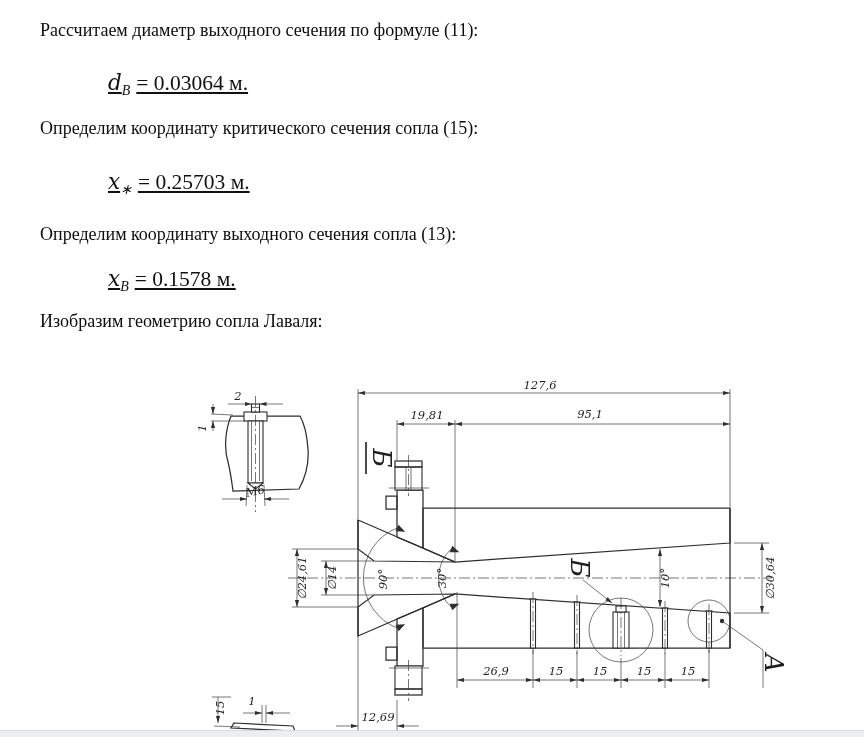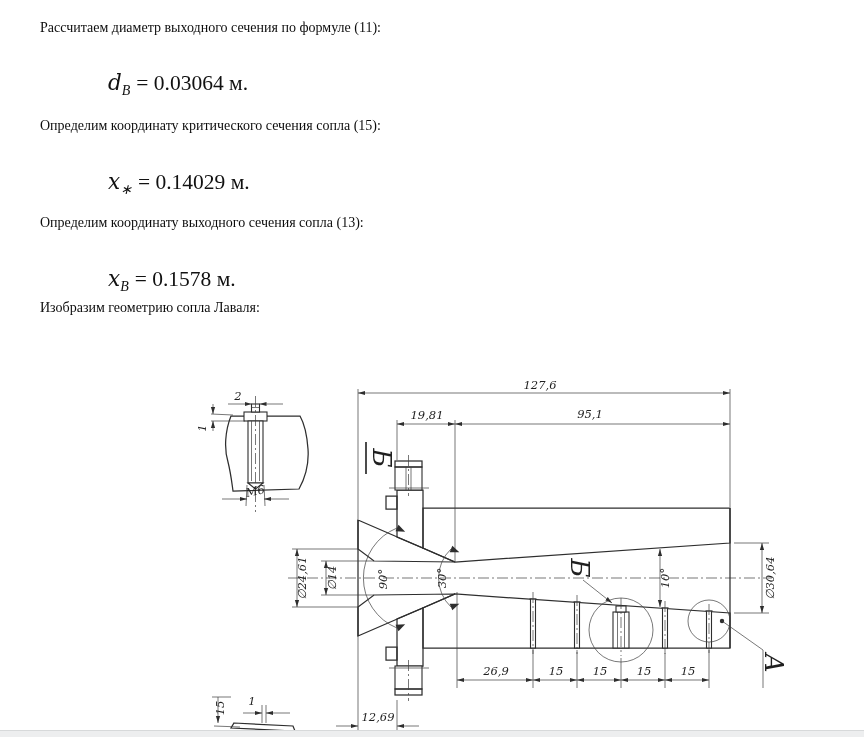--- a/index.html
+++ b/index.html
@@ -1,44 +1,44 @@
 <!DOCTYPE html>
 <html><head>
 <meta charset="utf-8">
 <style>
   html,body{margin:0;padding:0;background:#fff;}
   body{width:864px;height:737px;position:relative;overflow:hidden;
        font-family:"Liberation Serif", serif;color:#111;}
   .page-text{position:absolute;left:0;top:0;width:864px;z-index:2;}
-  .para{position:absolute;left:40px;font-size:14px;color:#0d0d0d;white-space:nowrap;}
-  .formula{position:absolute;left:108px;font-size:21.5px;white-space:nowrap;}
+  .para{position:absolute;left:40px;font-size:18px;color:#0d0d0d;white-space:nowrap;}
+  .formula{position:absolute;left:108px;font-size:21.5px;white-space:nowrap;text-decoration:underline;}
   .formula .var{font-style:italic;font-family:"DejaVu Serif",serif;}
   .formula sub{font-style:italic;font-size:14px;}
   .formula .rest{margin-left:6px;}
   svg{position:absolute;left:0;top:0;z-index:1;}
   svg text{font-family:"DejaVu Serif",serif;font-style:italic;fill:#1f1f1f;}
   .dimtxt{font-size:11.5px;}
   .biglbl{font-size:26px;}
   .outline{fill:none;stroke:#2e2e2e;stroke-width:1.25;}
   .thin{stroke:#3d3d3d;stroke-width:0.7;fill:none;}
   .dashdot{stroke:#3d3d3d;stroke-width:0.7;fill:none;stroke-dasharray:11 3 2 3;}
   .whitefill{fill:#ffffff;stroke:#2e2e2e;stroke-width:1.1;}
   .arrhead{fill:#2e2e2e;stroke:none;}
 </style>
 </head>
 <body>
 
 <div class="page-text">
   <div class="para" style="top:20px">Рассчитаем диаметр выходного сечения по формуле (11):</div>
   <div class="formula" style="top:70px"><span class="var">d</span><sub>B</sub><span class="rest">= 0.03064 м.</span></div>
   <div class="para" style="top:118px">Определим координату критического сечения сопла (15):</div>
-  <div class="formula" style="top:169px"><span class="var">x</span><sub>∗</sub><span class="rest">= 0.14029 м.</span></div>
-  <div class="para" style="top:215px">Определим координату выходного сечения сопла (13):</div>
+  <div class="formula" style="top:169px"><span class="var">x</span><sub>∗</sub><span class="rest">= 0.25703 м.</span></div>
+  <div class="para" style="top:224px">Определим координату выходного сечения сопла (13):</div>
   <div class="formula" style="top:266px"><span class="var">x</span><sub>B</sub><span class="rest">= 0.1578 м.</span></div>
-  <div class="para" style="top:300px">Изобразим геометрию сопла Лаваля:</div>
+  <div class="para" style="top:311px">Изобразим геометрию сопла Лаваля:</div>
 </div>
 
 <svg width="864" height="737" viewBox="0 0 864 737">
   <defs>
     <pattern id="h1" patternUnits="userSpaceOnUse" width="7" height="7" patternTransform="rotate(-45)">
       <line x1="0" y1="0" x2="0" y2="7" stroke="#4a4a4a" stroke-width="0.9"></line>
     </pattern>
     <pattern id="h2" patternUnits="userSpaceOnUse" width="7" height="7" patternTransform="rotate(45)">
       <line x1="0" y1="0" x2="0" y2="7" stroke="#4a4a4a" stroke-width="0.9"></line>
     </pattern>

